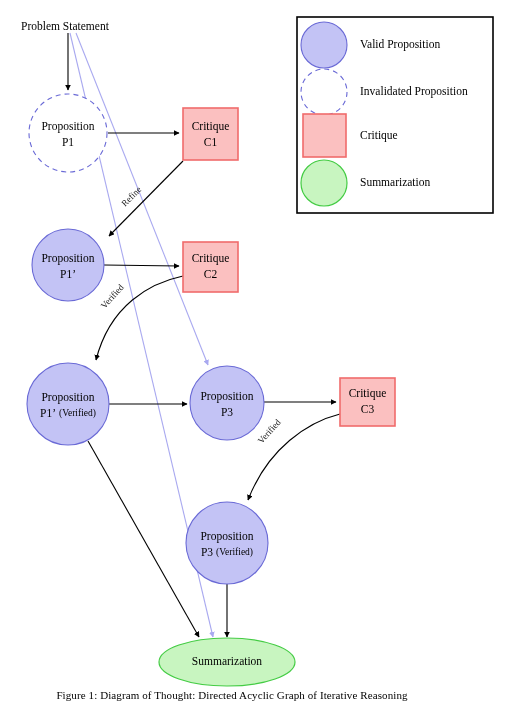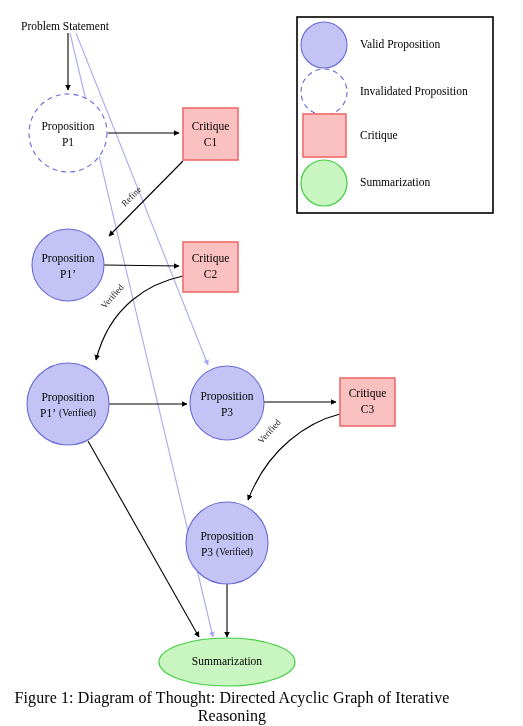--- a/index.html
+++ b/index.html
@@ -37,21 +37,21 @@
   .node-label-small { font-size: 9.5px; }
   .edge-label { font-size: 9px; fill: #1a1a1a; text-anchor: middle; }
   .legend-label { font-size: 11.5px; text-anchor: start; }
   .src-label { font-size: 11.5px; text-anchor: start; }
   .caption {
     position: absolute;
     left: 0;
     top: 689px;
     width: 464px;
     text-align: center;
-    font-size: 16px;
+    font-size: 11px;
     font-family: "Liberation Serif", "DejaVu Serif", serif;
     color: #000000;
     letter-spacing: 0.1px;
   }
 </style>
 </head>
 <body>
 
 <div id="figure-root">
 

